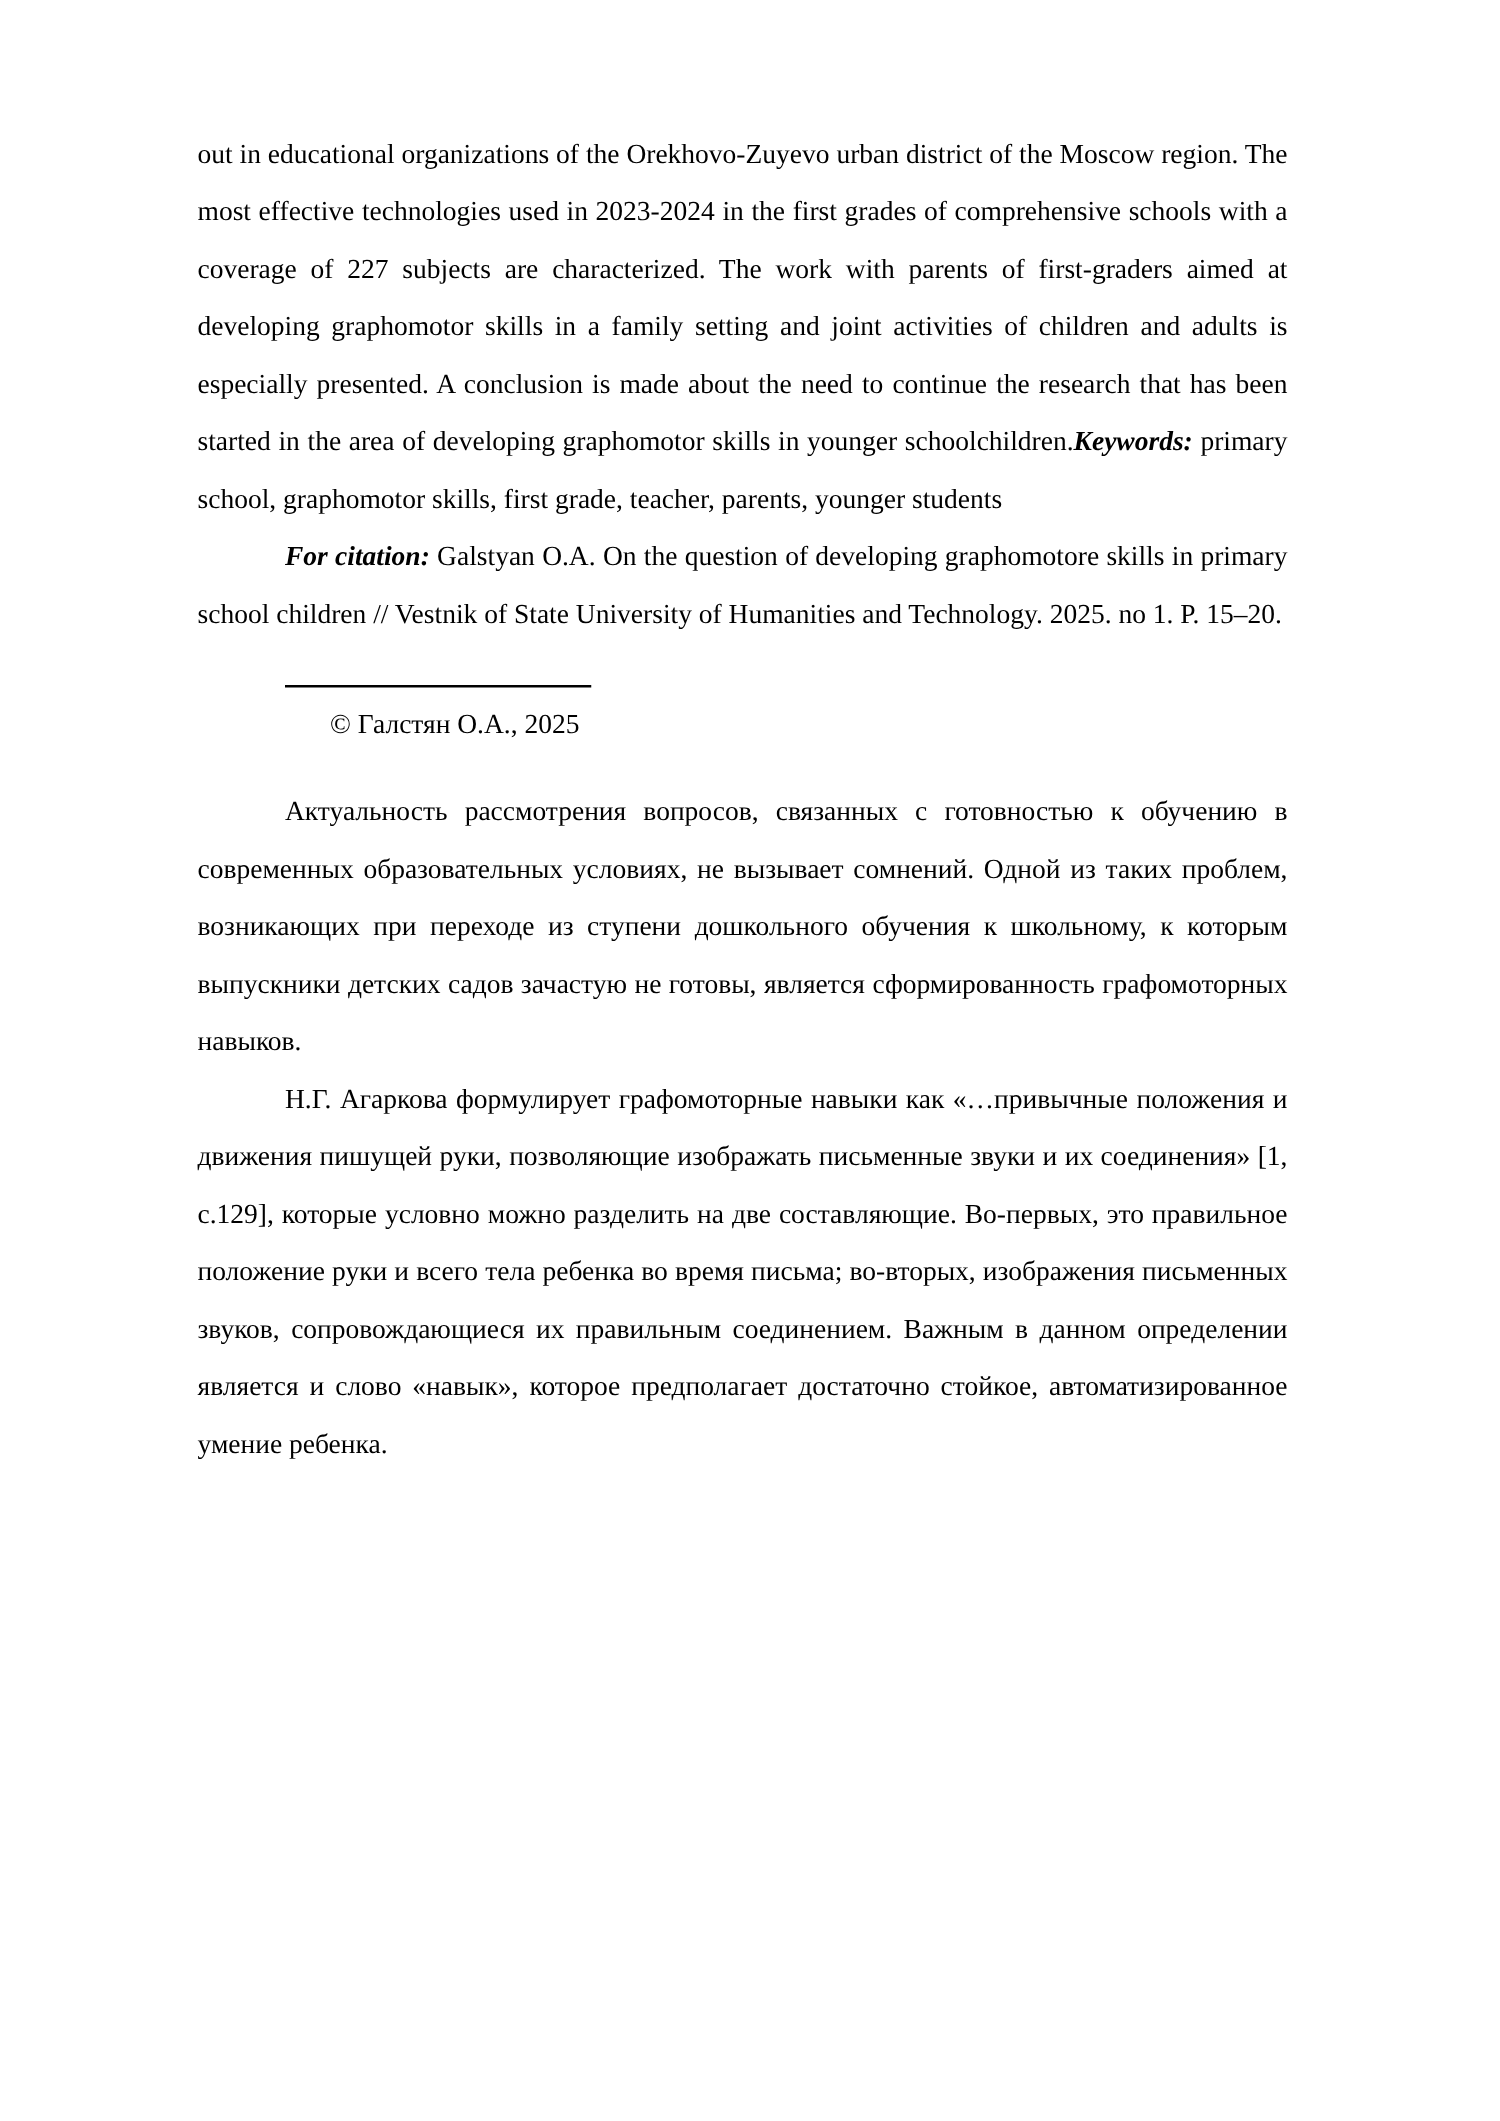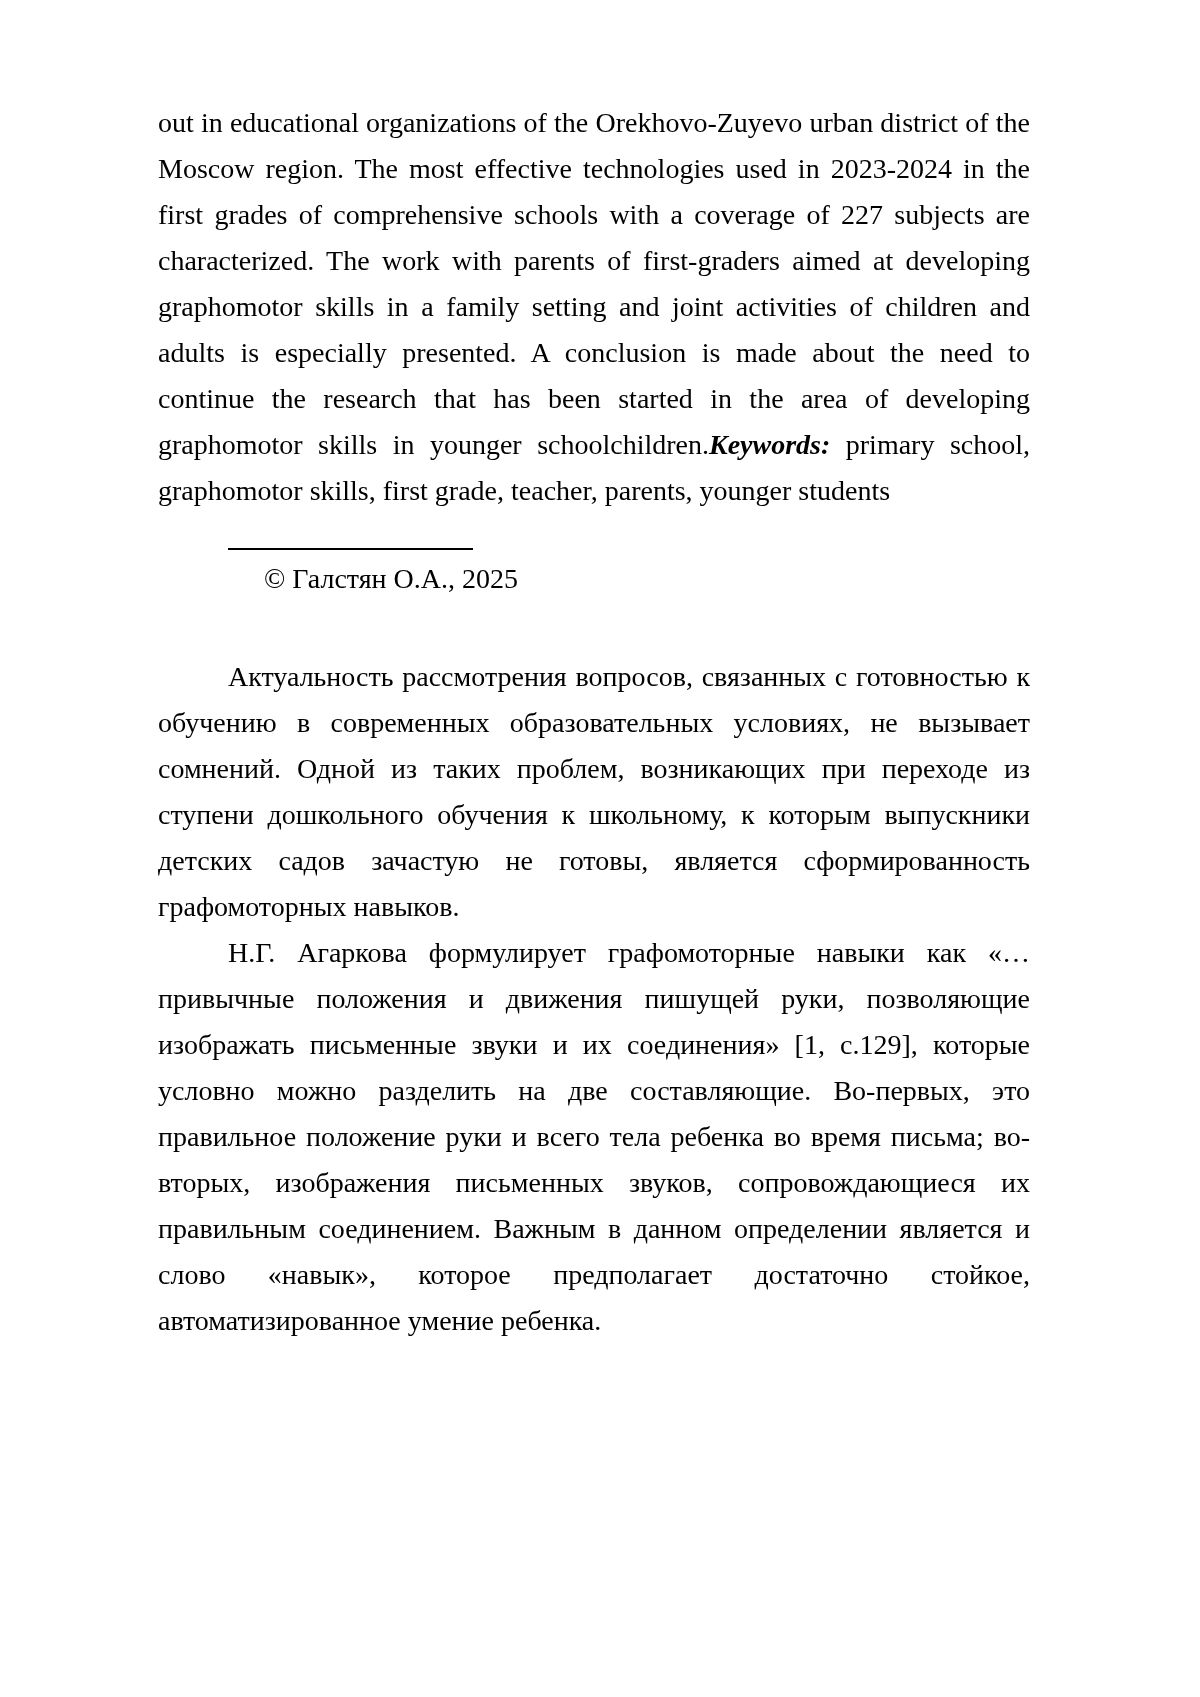--- a/index.html
+++ b/index.html
@@ -8,21 +8,21 @@
     background: #ffffff;
   }
   .page {
     position: relative;
     width: 1200px;
     height: 1697px;
     box-sizing: border-box;
     background: #ffffff;
     color: #000000;
     font-family: "Liberation Serif", "DejaVu Serif", serif;
-    font-size: 28px;
+    font-size: 22px;
     line-height: 46px;
     padding: 100px 170px 0 158px;
     overflow: hidden;
   }
   .para {
     margin: 0;
     text-align: justify;
     text-indent: 70px;
   }
   .para.no-indent {
@@ -37,30 +37,31 @@
     margin: 34px 0 6px 70px;
     border: none;
     border-top: 2px solid #000000;
     height: 0;
   }
   .copyright {
     margin: 0 0 0 106px;
     text-align: left;
   }
   .body-start {
-    margin-top: 52px;
+    margin-top: 24px;
   }
 </style>
 </head>
 <body>
 
 <div class="page">
 
   <p class="para no-indent"><span>out in educational organizations of the Orekhovo-Zuyevo urban district of the Moscow region. The most effective technologies used in 2023-2024 in the first grades of comprehensive schools with a coverage of 227 subjects are characterized. The work with parents of first-graders aimed at developing graphomotor skills in a family setting and joint activities of children and adults is especially presented. A conclusion is made about the need to continue the research that has been started in the area of developing graphomotor skills in younger schoolchildren.</span><span class="bi">Keywords:</span><span> primary school, graphomotor skills, first grade, teacher, parents, younger students</span></p>
 
+  <p class="para"><span class="bi">For citation:</span><span> Galstyan O.A. On the question of developing graphomotore skills in primary school children // Vestnik of State University of Humanities and Technology. 2025. no 1. P. 15–20.</span></p>
 
   <div class="footnote-sep"></div>
 
   <p class="copyright">© Галстян О.А., 2025</p>
 
   <p class="para body-start">Актуальность рассмотрения вопросов, связанных с готовностью к обучению в современных образовательных условиях, не вызывает сомнений. Одной из таких проблем, возникающих при переходе из ступени дошкольного обучения к школьному, к которым выпускники детских садов зачастую не готовы, является сформированность графомоторных навыков.</p>
 
   <p class="para">Н.Г. Агаркова формулирует графомоторные навыки как «…привычные положения и движения пишущей руки, позволяющие изображать письменные звуки и их соединения» [1, с.129], которые условно можно разделить на две составляющие. Во-первых, это правильное положение руки и всего тела ребенка во время письма; во-вторых, изображения письменных звуков, сопровождающиеся их правильным соединением. Важным в данном определении является и слово «навык», которое предполагает достаточно стойкое, автоматизированное умение ребенка.</p>
 
 

